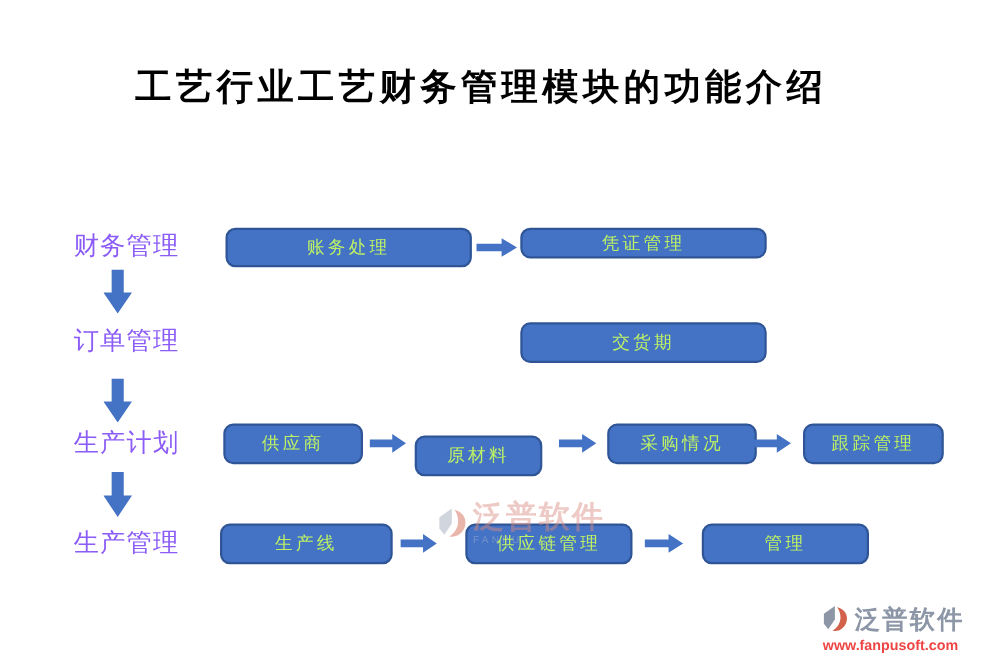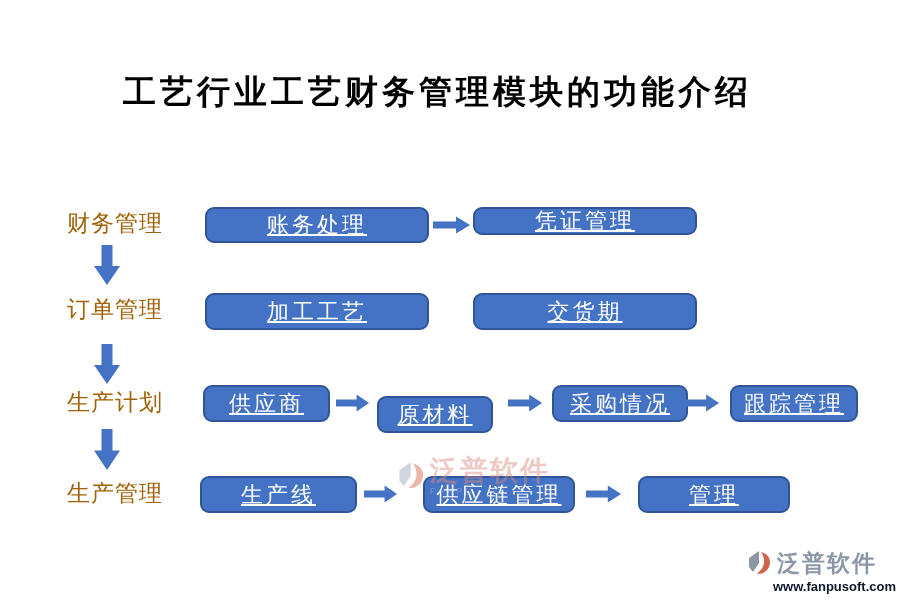--- a/index.html
+++ b/index.html
@@ -1,38 +1,38 @@
 <!DOCTYPE html>
 <html><head>
 <meta charset="utf-8">
 <style>
   html,body{margin:0;padding:0;background:#ffffff;}
   .canvas{position:relative;width:900px;height:600px;background:#ffffff;overflow:hidden;
           font-family:"Liberation Serif","DejaVu Serif",serif;}
   .title-block{position:absolute;left:0;right:25px;top:58px;text-align:center;color:#000;z-index:2;}
-  .title-line1{font-size:33px;font-weight:bold;letter-spacing:4px;line-height:44px;margin-top:12px;}
+  .title-line1{font-size:33px;font-weight:bold;letter-spacing:4px;line-height:44px;}
   .title-line2{font-size:31px;font-weight:bold;letter-spacing:2px;line-height:40px;}
   .rowlabel{position:absolute;left:40px;width:150px;text-align:center;font-size:23px;
-            letter-spacing:1px;color:#a16207;z-index:2;line-height:28px;}
+            letter-spacing:1px;color:#8b5cf6;z-index:2;line-height:28px;}
   .box{position:absolute;background:#4472C4;border:2px solid #2F5597;border-radius:9px;
-       color:#ffffff;display:flex;align-items:center;justify-content:center;
-       font-size:22px;letter-spacing:3px;z-index:2;box-sizing:border-box;text-decoration:underline;}
+       color:#bef264;display:flex;align-items:center;justify-content:center;
+       font-size:16px;letter-spacing:3px;z-index:2;box-sizing:border-box;}
   .harrow,.varrow{position:absolute;z-index:2;}
   .wm{position:absolute;left:398px;top:456px;z-index:3;opacity:0.45;display:flex;
       align-items:flex-start;pointer-events:none;}
   .wm-icon{width:30px;height:34px;margin-top:4px;}
   .wm-textcol{display:flex;flex-direction:column;margin-left:2px;}
   .wm-text{font-size:28px;font-weight:bold;color:#D98B80;letter-spacing:2px;line-height:30px;}
   .wm-sub{font-size:9px;color:#AEBBD4;letter-spacing:3px;font-family:"Liberation Sans",sans-serif;
           margin-top:0px;}
   .footer-logo{position:absolute;left:748px;top:548px;width:148px;z-index:2;}
   .footer-top{display:flex;align-items:center;}
   .footer-icon{width:26px;height:30px;flex:0 0 auto;}
   .footer-name{font-size:23px;font-weight:bold;color:#8C96A6;letter-spacing:2px;margin-left:3px;}
-  .footer-url{font-size:13px;font-weight:bold;color:#0f172a;text-align:right;margin-top:0px;
+  .footer-url{font-size:13px;font-weight:bold;color:#ef4444;text-align:left;margin-top:0px;
               font-family:"Liberation Sans",sans-serif;}
 </style>
 </head>
 <body>
 
 <div class="canvas">
 
   <div class="title-block">
     <div class="title-line1">工艺行业工艺财务管理模块的功能介绍</div>
   </div>
@@ -51,21 +51,20 @@
   <svg class="varrow" style="left:94px;top:429px;width:26px;height:41px" viewBox="0 0 26 40" preserveAspectRatio="none">
       <path d="M7.5 0 H18.5 V21 H26 L13 40 L0 21 H7.5 Z" fill="#4472C4"></path>
     </svg>
 
   <div class="box" style="left:205px;top:207px;width:224px;height:36px">账务处理</div>
   <svg class="harrow" style="left:433px;top:216px;width:38px;height:18px" viewBox="0 0 38 18" preserveAspectRatio="none">
       <path d="M0 5.5 H23 V0.5 L37 9 L23 17.5 V12.5 H0 Z" fill="#4472C4"></path>
     </svg>
   <div class="box" style="left:473px;top:207px;width:224px;height:28px">凭证管理</div>
 
-  <div class="box" style="left:205px;top:293px;width:224px;height:37px">加工工艺</div>
   <div class="box" style="left:473px;top:293px;width:224px;height:37px">交货期</div>
 
   <div class="box" style="left:203px;top:385px;width:127px;height:37px">供应商</div>
   <svg class="harrow" style="left:336px;top:394px;width:34px;height:18px" viewBox="0 0 38 18" preserveAspectRatio="none">
       <path d="M0 5.5 H23 V0.5 L37 9 L23 17.5 V12.5 H0 Z" fill="#4472C4"></path>
     </svg>
   <div class="box" style="left:377px;top:396px;width:116px;height:37px">原材料</div>
   <svg class="harrow" style="left:508px;top:394px;width:35px;height:18px" viewBox="0 0 38 18" preserveAspectRatio="none">
       <path d="M0 5.5 H23 V0.5 L37 9 L23 17.5 V12.5 H0 Z" fill="#4472C4"></path>
     </svg>

